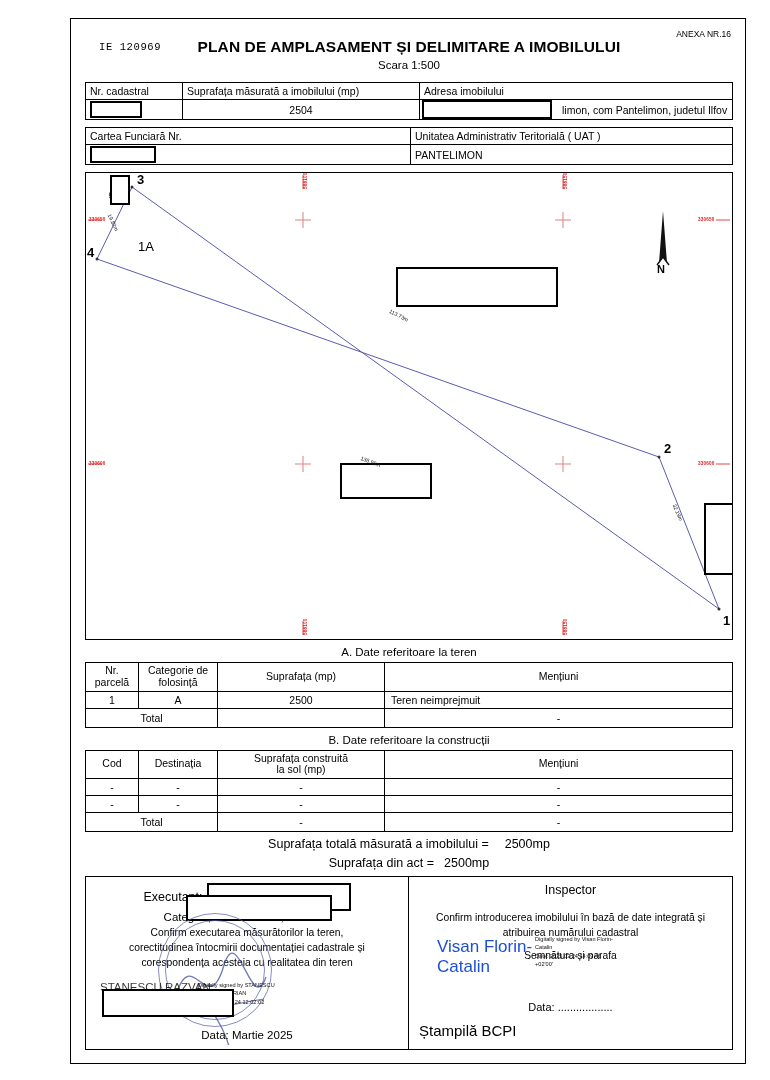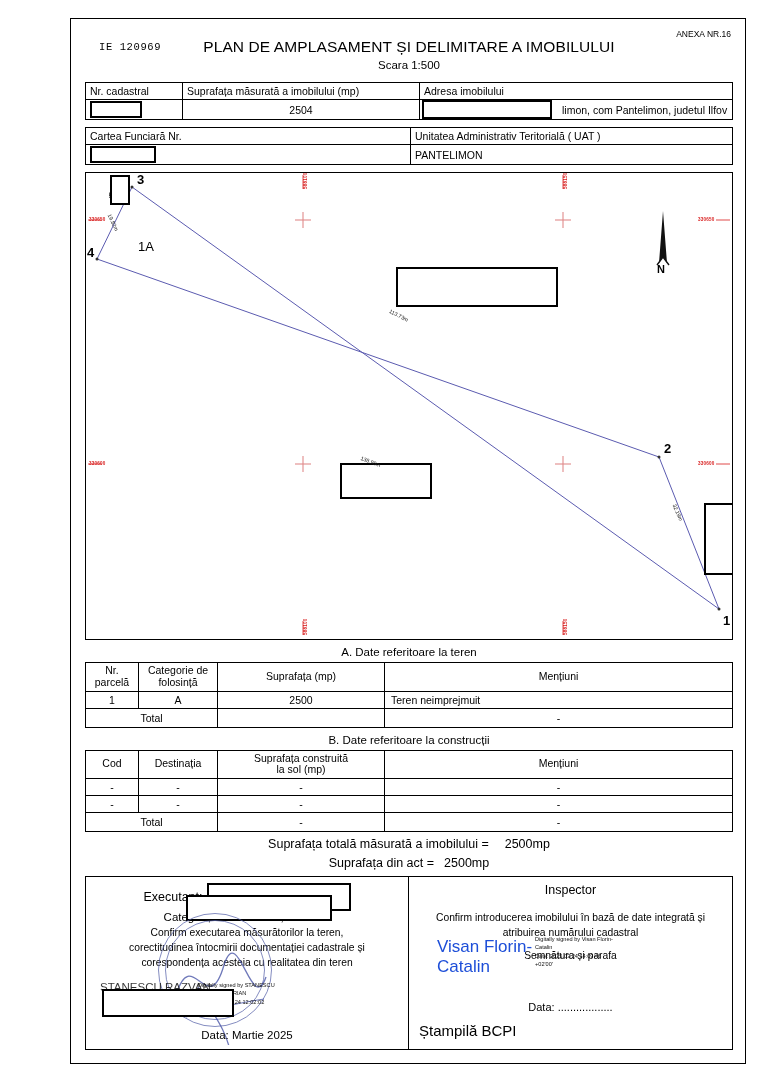--- a/index.html
+++ b/index.html
@@ -18,21 +18,21 @@
   .inner{position:absolute;left:14px;top:10px;width:648px;}
 
   
   .hdr{position:relative;height:46px;}
   .ie-no{
     position:absolute;left:14px;top:12px;
     font-family:"Liberation Mono",monospace;font-size:10.5px;letter-spacing:.6px;
   }
   .anexa{position:absolute;right:2px;top:0px;font-size:8.5px;}
   .maintitle{
-    text-align:center;font-size:15.5px;font-weight:normal;letter-spacing:.1px;
+    text-align:center;font-size:15.5px;font-weight:bold;letter-spacing:.1px;
     padding-top:9px;
   }
   .scara{text-align:center;font-size:11.5px;margin-top:3px;}
 
   
   table.idt{border-collapse:collapse;width:100%;margin-top:7px;font-size:10.5px;}
   table.idt td{border:1px solid #000;padding:1px 4px;height:14px;vertical-align:middle;}
   .redact{
     display:inline-block;background:#fff;border:2.2px solid #000;
     height:13px;vertical-align:middle;

